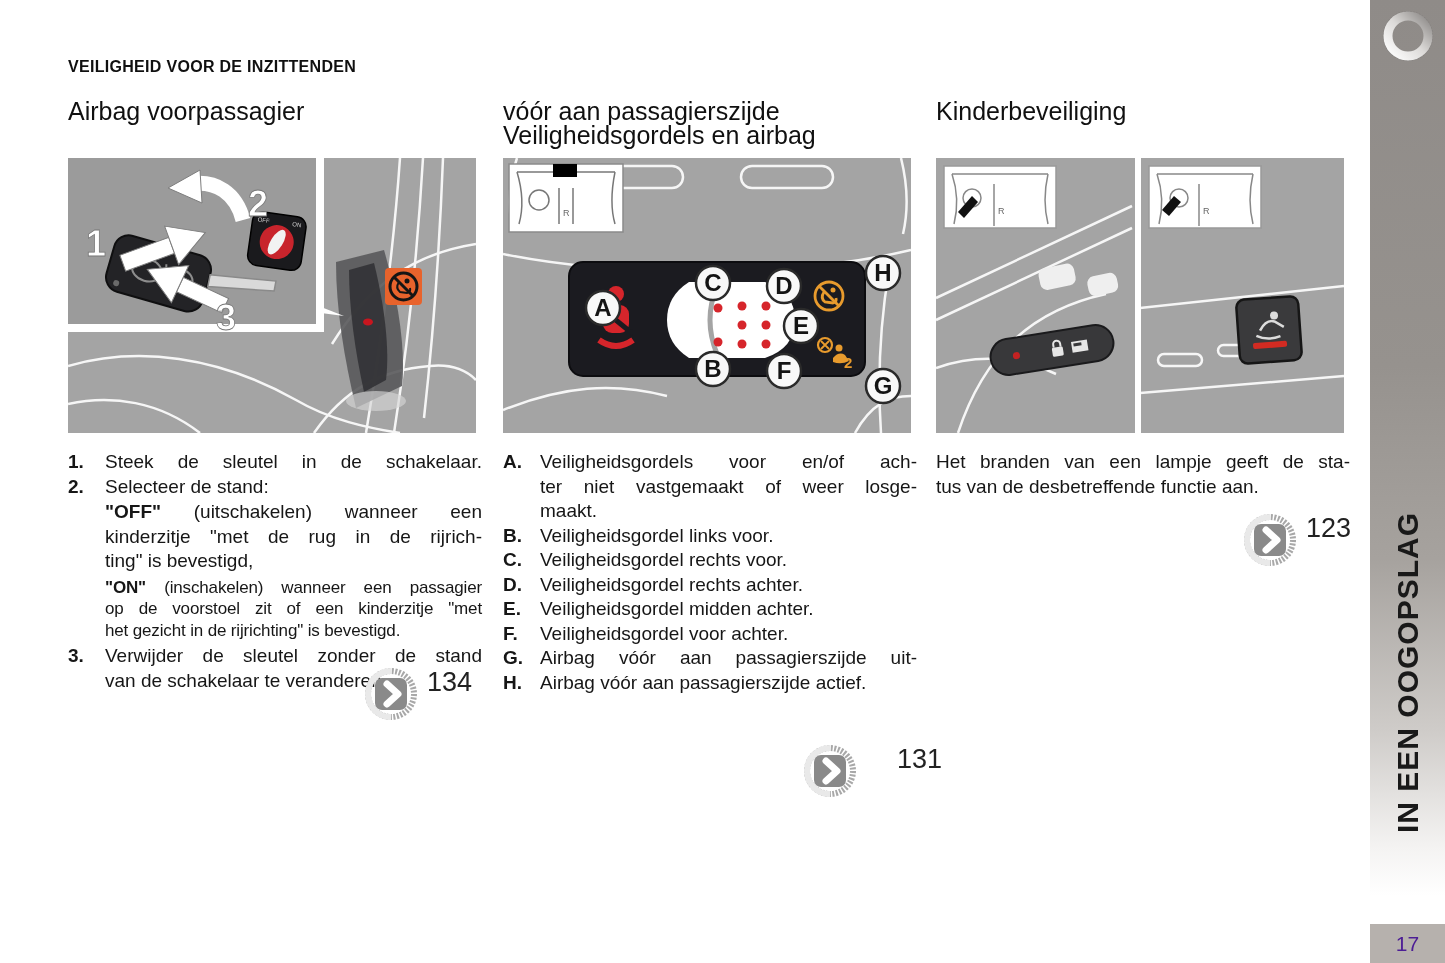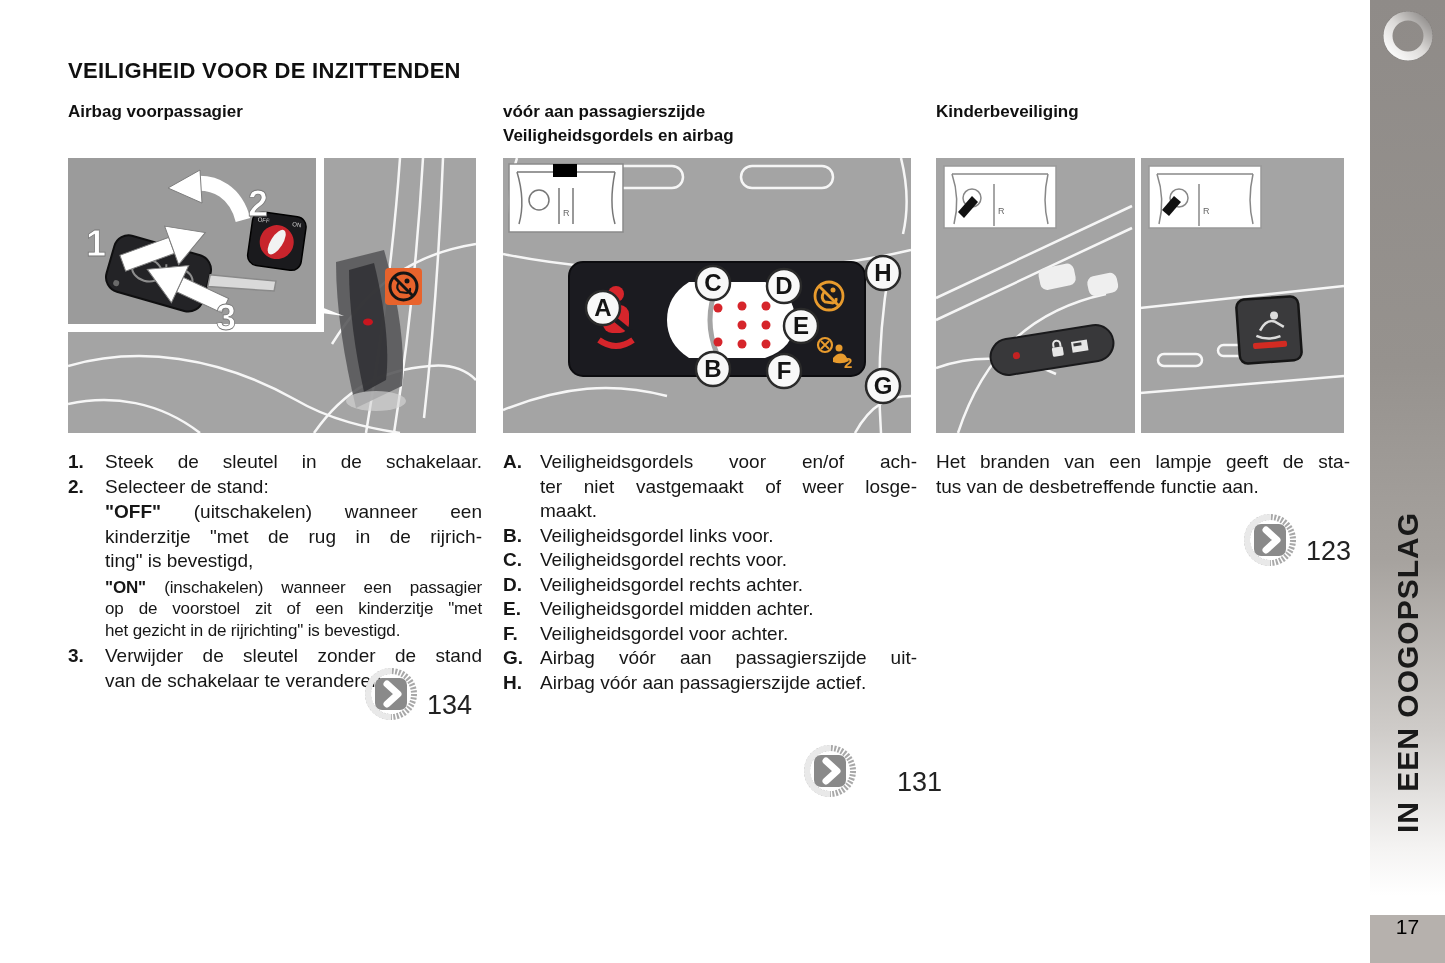--- a/index.html
+++ b/index.html
@@ -4,55 +4,55 @@
 <style>
   html,body{margin:0;padding:0;}
   body{
     position:relative; width:1445px; height:963px; overflow:hidden;
     background:#ffffff; color:#161616;
     font-family:"Liberation Sans", sans-serif;
   }
   .abs{position:absolute;}
   svg text{font-family:"Liberation Sans", sans-serif;}
 
-  .title{left:68px; top:58px; font-size:22px; font-weight:bold; letter-spacing:.3px; color:#101010;}
-
-  .colhead{top:100px; width:420px; font-size:17px; font-weight:bold; line-height:23.5px; color:#101010;}
+  .title{left:68px; top:58px; font-size:16px; font-weight:bold; letter-spacing:.3px; color:#101010;}
+
+  .colhead{top:100px; width:420px; font-size:25px; font-weight:normal; line-height:23.5px; color:#101010;}
   #head1{left:68px;} #head2{left:503px;} #head3{left:936px;}
 
   .fig{top:158px; width:408px; height:275px;}
   #fig1{left:68px;} #fig2{left:503px;} #fig3{left:936px;}
   .fig svg{display:block;}
 
   .textcol{top:450px; width:414px; font-size:19px; line-height:24.5px;}
   #text1{left:68px;} #text2{left:503px;} #text3{left:936px;}
 
   .item{display:flex;}
   .marker{flex:none; width:37px; font-weight:bold;}
   .ibody{flex:1; min-width:0;}
   .sub{margin-left:37px; margin-top:1px;}
   .condensed{font-size:17px; line-height:21.5px; letter-spacing:-0.15px;}
   .j{text-align:justify; text-align-last:justify;}
   .mt{margin-top:3px;}
 
-  .pageref{display:flex; align-items:flex-end; gap:9px;}
+  .pageref{display:flex; align-items:flex-start; gap:9px;}
   #ref1{left:364px; top:667px;} #ref2{left:803px; top:744px;gap:40px;} #ref3{left:1243px; top:513px;}
   .refnum{font-size:27px; color:#222;}
 
   .sidebar{left:1370px; top:0; width:75px; height:963px;
     background:linear-gradient(180deg,#8f8b88 0%,#96928e 38%,#a6a29e 58%,#cfccc9 76%,#f4f3f2 88%,#ffffff 93%);}
   .ring{display:block; margin:8px auto 0;}
   .sidebar-label{
     position:absolute; bottom:130px; left:50%;
     transform:translateX(-50%) rotate(180deg);
     writing-mode:vertical-rl;
     font-size:30px; font-weight:bold; letter-spacing:1px; color:#191919; white-space:nowrap;}
-  .sidebar-footer{position:absolute; bottom:0; left:0; width:100%; height:48px;
-    background:#b6b1ad; display:flex; justify-content:center;
-    font-size:21px; color:#000000;}
+  .sidebar-footer{position:absolute; bottom:0; left:0; width:100%; height:39px;
+    background:#b6b1ad; display:flex; align-items:center; justify-content:center;
+    font-size:21px; color:#4c1d95;}
 </style>
 </head>
 <body>
 
 <div class="abs title">VEILIGHEID VOOR DE INZITTENDEN</div>
 
 <div class="abs colhead" id="head1">
   <div>Airbag voorpassagier</div>
 </div>
 <div class="abs colhead" id="head2">

